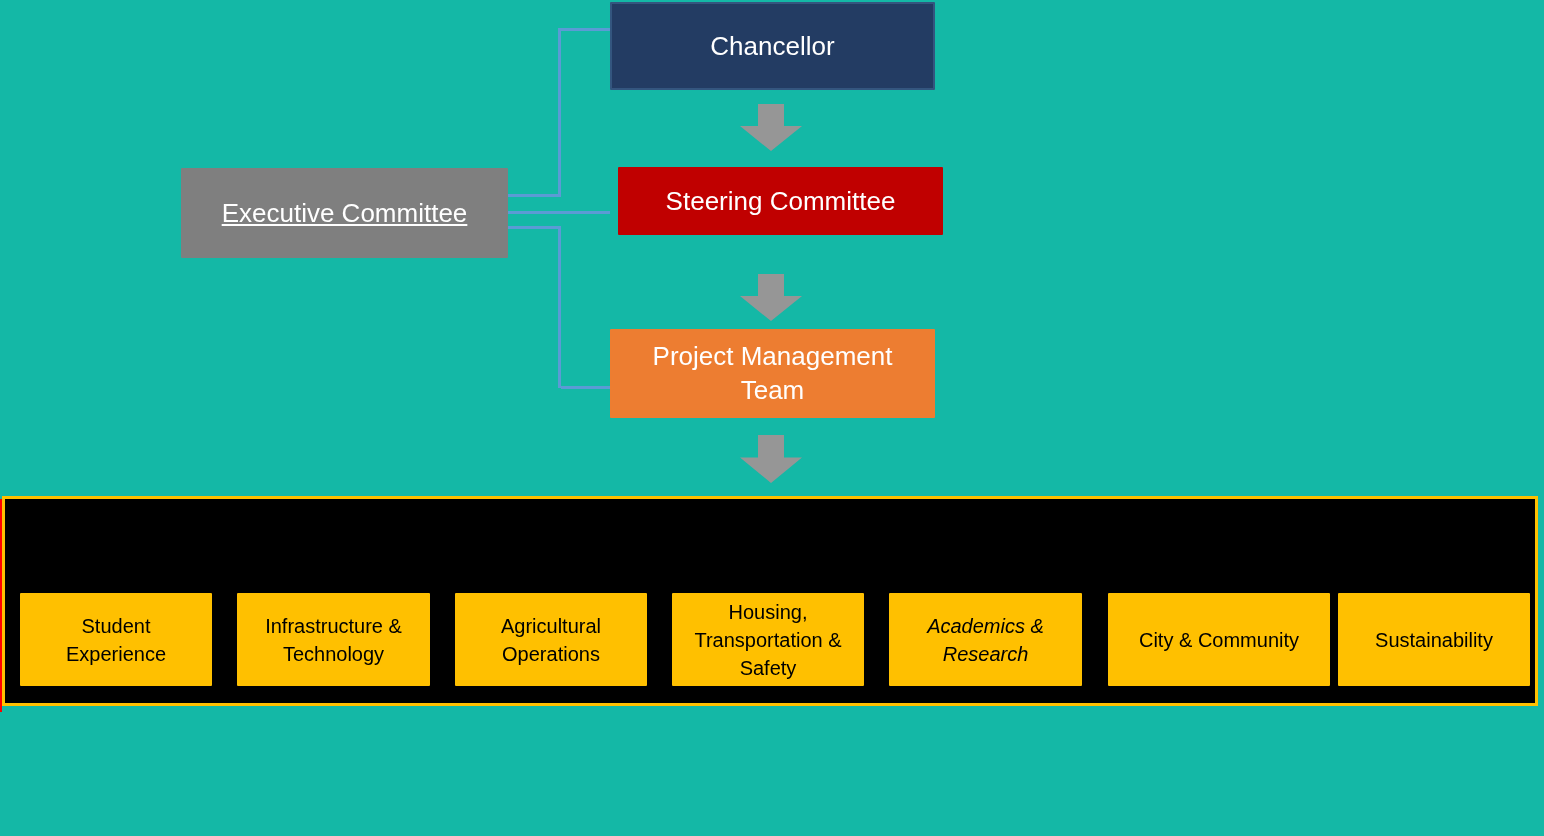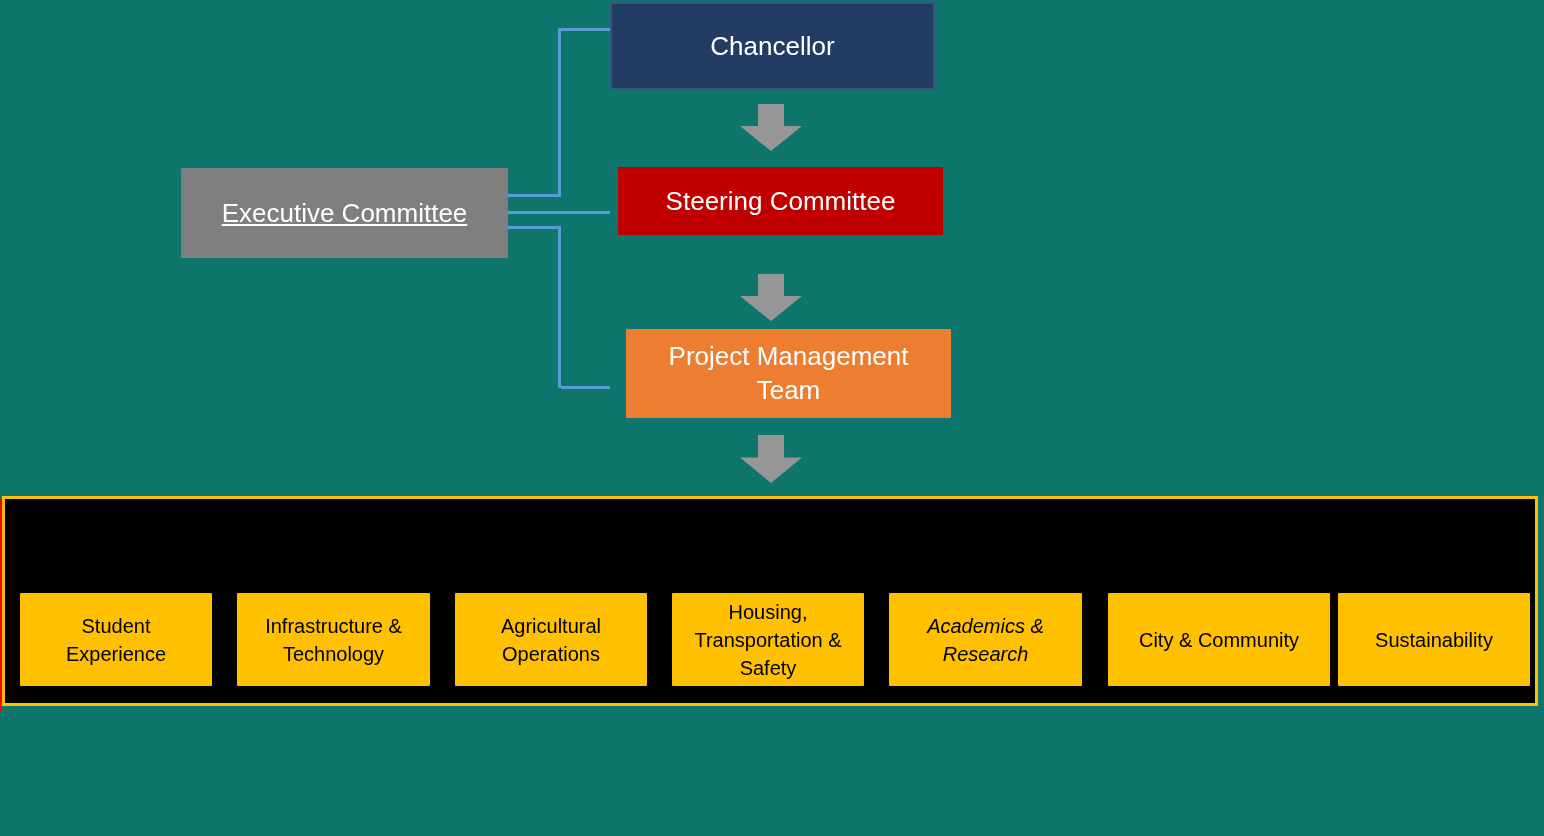--- a/index.html
+++ b/index.html
@@ -5,21 +5,21 @@
   html, body {
     margin: 0;
     padding: 0;
     background: #000000;
     font-family: "Liberation Sans", sans-serif;
   }
   #stage {
     position: relative;
     width: 1544px;
     height: 836px;
-    background: #0f766e;
+    background: #14b8a6;
     overflow: hidden;
   }
   .node {
     position: absolute;
     display: flex;
     align-items: center;
     justify-content: center;
     text-align: center;
     white-space: pre-line;
     box-sizing: border-box;
@@ -44,21 +44,20 @@
     background: #C00000;
     color: #FFFFFF;
     font-size: 26px;
   }
   .node-pmt {
     left: 610px; top: 329px; width: 325px; height: 89px;
     background: #ED7D31;
     color: #FFFFFF;
     font-size: 26px;
     line-height: 1.3;
-    margin-left: 16px;
   }
   .arrow-down {
     position: absolute;
     width: 62px;
     background: #969696;
     clip-path: polygon(29% 0, 71% 0, 71% 47%, 100% 47%, 50% 100%, 0 47%, 29% 47%);
   }
   .arrow-1 { left: 740px; top: 104px; height: 47px; }
   .arrow-2 { left: 740px; top: 274px; height: 47px; }
   .arrow-3 { left: 740px; top: 435px; height: 48px; }

